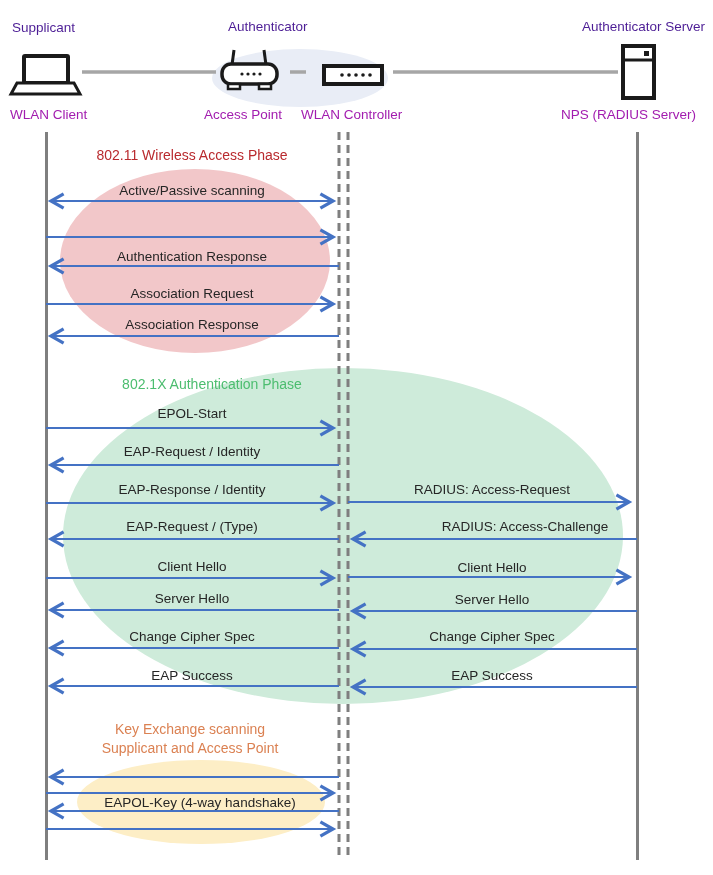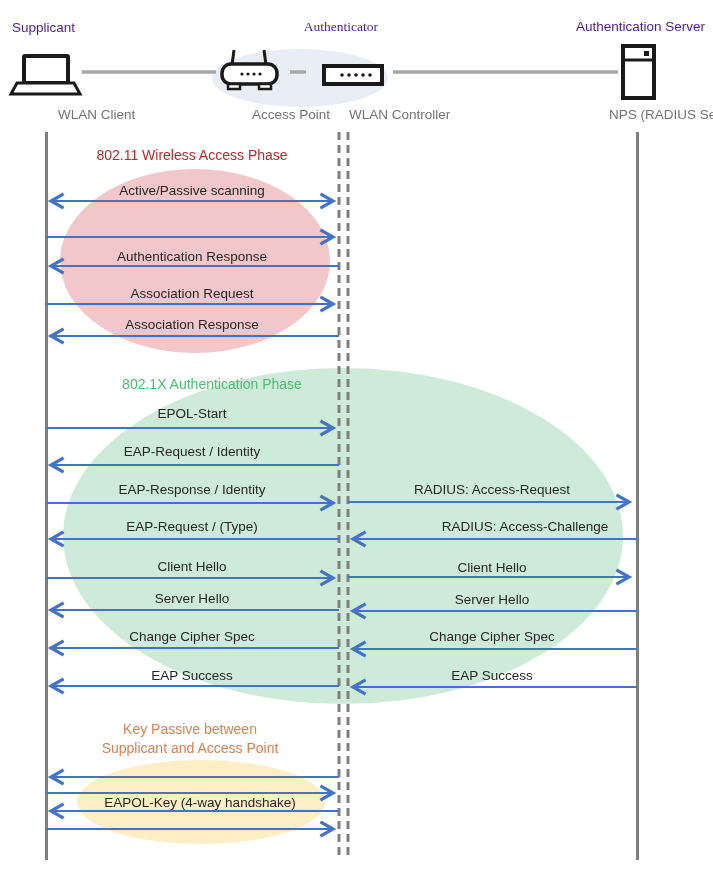--- a/index.html
+++ b/index.html
@@ -3,21 +3,21 @@
 <meta charset="utf-8">
 <style>
   html,body { margin:0; padding:0; background:#ffffff; }
   .stage {
     position:relative; width:713px; height:875px; background:#ffffff;
     font-family:"Liberation Sans", sans-serif; overflow:hidden;
   }
   .stage svg { position:absolute; left:0; top:0; }
   .txt { position:absolute; white-space:nowrap; line-height:16px; }
   .role   { font-size:13.5px; color:#4c1d95; }
-  .device { font-size:13.5px; color:#737373;margin-left:48px; }
+  .device { font-size:13.5px; color:#a21caf; }
   .msg    { font-size:13.5px; color:#262626; text-align:center; }
   .phase  { font-size:14px; text-align:center; }
 </style>
 </head>
 <body>
 
 <div class="stage">
 
   <svg width="713" height="875" viewBox="0 0 713 875">
     <defs>
@@ -103,31 +103,31 @@
       <line x1="637" y1="687" x2="353" y2="687" marker-end="url(#ah)"></line>
 
       <line x1="339" y1="777" x2="51" y2="777" marker-end="url(#ah)"></line>
       <line x1="46" y1="793" x2="333" y2="793" marker-end="url(#ah)"></line>
       <line x1="339" y1="811" x2="51" y2="811" marker-end="url(#ah)"></line>
       <line x1="46" y1="829" x2="333" y2="829" marker-end="url(#ah)"></line>
     </g>
   </svg>
 
   <div class="txt role" style="left:12px;top:20px;">Supplicant</div>
-  <div class="txt role" style="left:228px;top:19px;width:150px;text-align:right;font-family:Liberation Serif, serif;">Authenticator</div>
-  <div class="txt role" style="left:550px;top:19px;width:155px;text-align:right;">Authentication Server</div>
+  <div class="txt role" style="left:228px;top:19px;width:150px;text-align:left;">Authenticator</div>
+  <div class="txt role" style="left:550px;top:19px;width:155px;text-align:right;">Authenticator Server</div>
 
   <div class="txt device" style="left:10px;top:107px;">WLAN Client</div>
   <div class="txt device" style="left:183px;top:107px;width:120px;text-align:center;">Access Point</div>
   <div class="txt device" style="left:301px;top:107px;width:120px;">WLAN Controller</div>
   <div class="txt device" style="left:561px;top:107px;width:145px;text-align:left;">NPS (RADIUS Server)</div>
 
   <div class="txt phase" style="left: 47px; top: 147px; width: 290px; color: rgb(185, 42, 46);">802.11 Wireless Access Phase</div>
   <div class="txt phase" style="left: 67px; top: 376px; width: 290px; color: rgb(76, 189, 111);">802.1X Authentication Phase</div>
-  <div class="txt phase" style="left: 45px; top: 721px; width: 290px; color: rgb(219, 129, 82);">Key Passive between</div>
+  <div class="txt phase" style="left: 45px; top: 721px; width: 290px; color: rgb(219, 129, 82);">Key Exchange scanning</div>
   <div class="txt phase" style="left: 45px; top: 740px; width: 290px; color: rgb(219, 129, 82);">Supplicant and Access Point</div>
 
   <div class="txt msg" style="left:47px;top:183px;width:290px;">Active/Passive scanning</div>
   <div class="txt msg" style="left:47px;top:249px;width:290px;">Authentication Response</div>
   <div class="txt msg" style="left:47px;top:286px;width:290px;">Association Request</div>
   <div class="txt msg" style="left:47px;top:317px;width:290px;">Association Response</div>
 
   <div class="txt msg" style="left:47px;top:406px;width:290px;">EPOL-Start</div>
   <div class="txt msg" style="left:47px;top:444px;width:290px;">EAP-Request / Identity</div>
   <div class="txt msg" style="left:47px;top:482px;width:290px;">EAP-Response / Identity</div>

